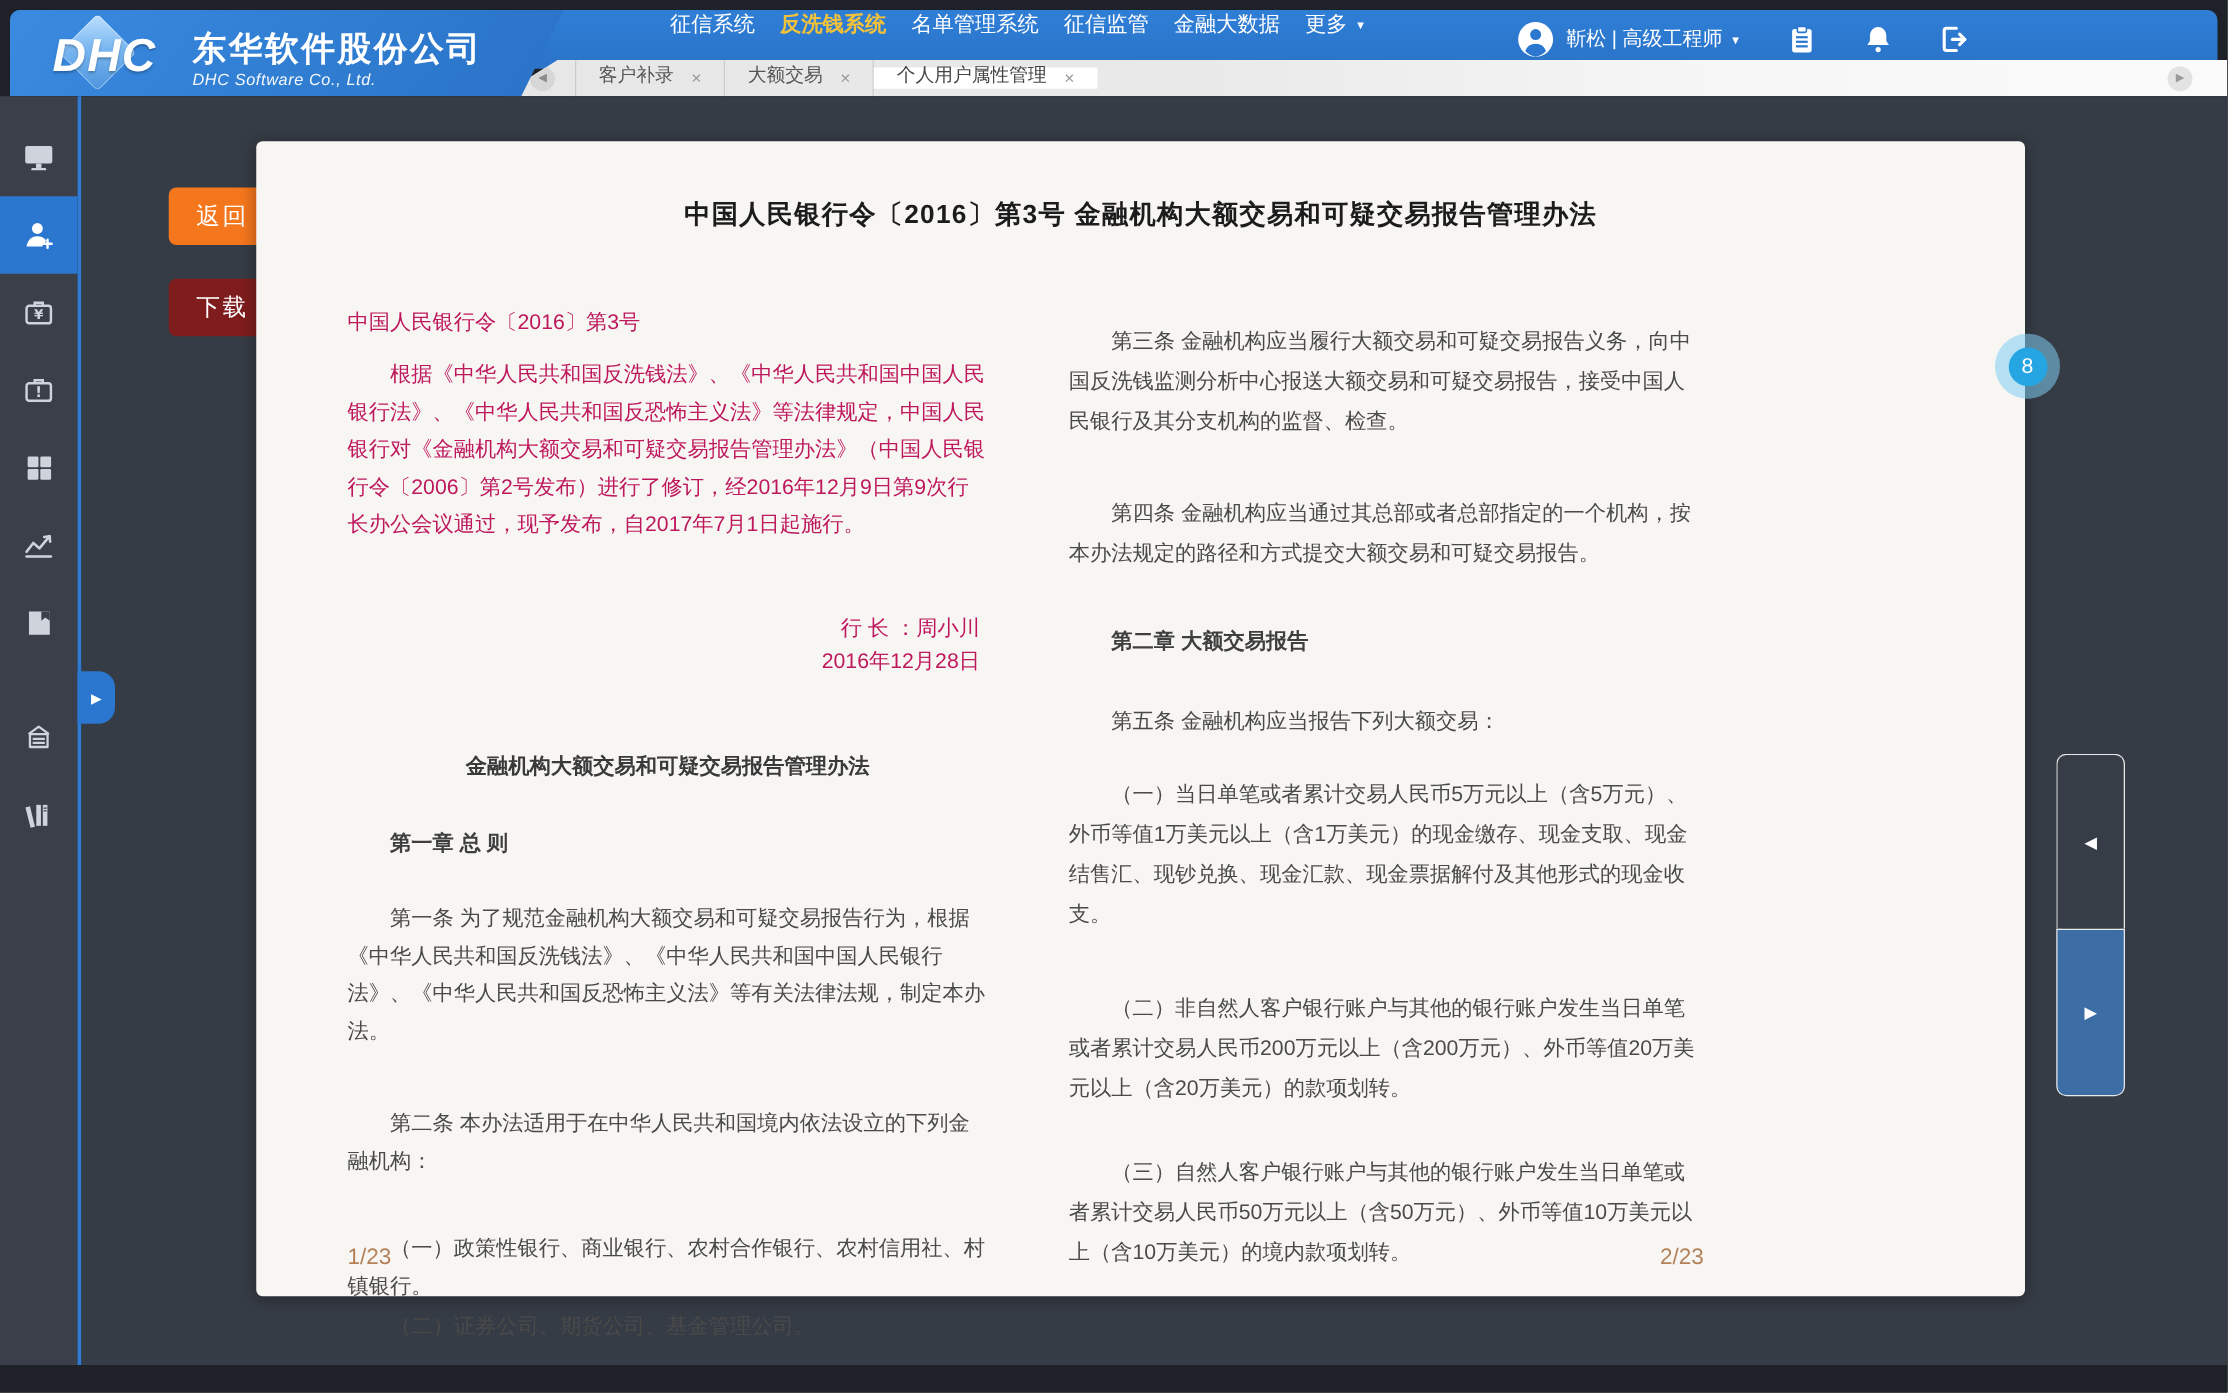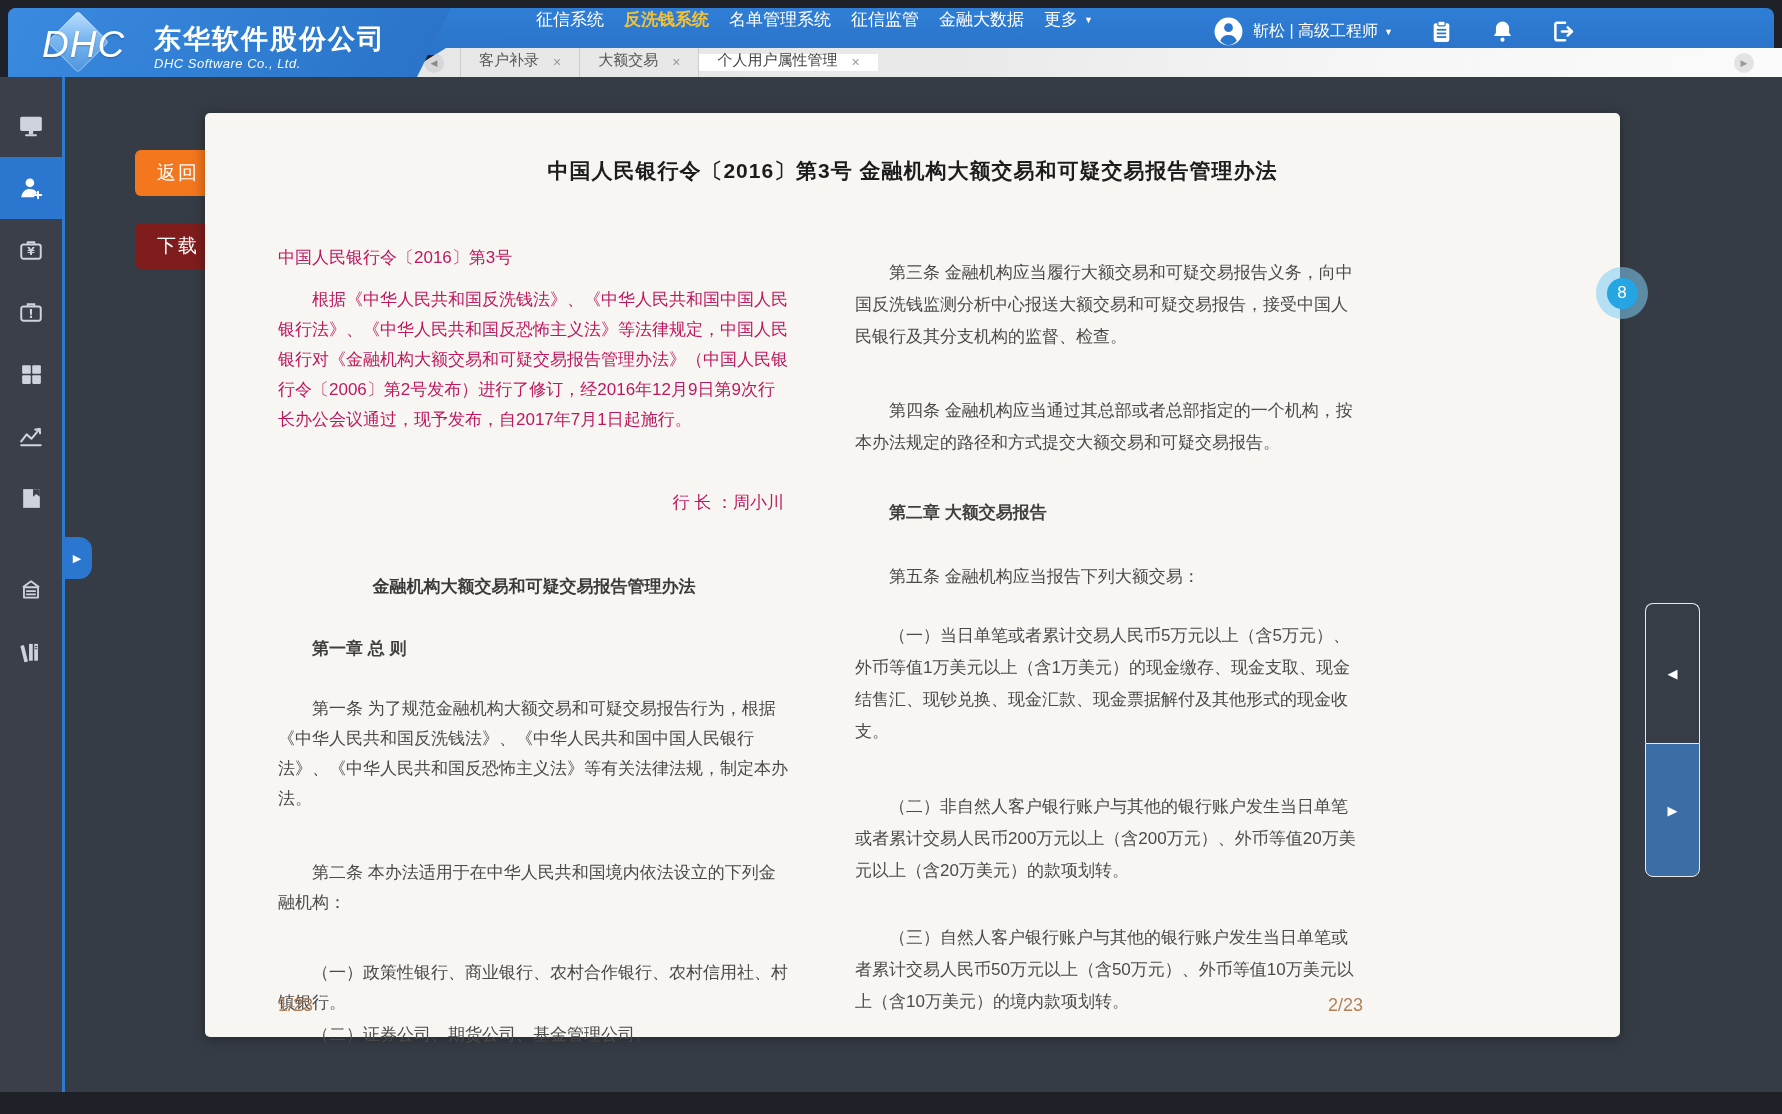--- a/index.html
+++ b/index.html
@@ -7,21 +7,21 @@
 
   
   .topbar{position:absolute;left:8px;top:8px;width:1766px;height:47px;
     background:linear-gradient(180deg,#2f7ed6,#2a73c9);border-radius:8px 8px 0 0;z-index:1;}
   .logo-block{position:absolute;left:8px;top:8px;width:443px;height:69px;z-index:3;
     background:linear-gradient(125deg,#3a8ae0 0%,#2d7ace 70%,#2a72c8 100%);
     border-radius:8px 0 0 0;clip-path:polygon(0 0,100% 0,calc(100% - 34px) 100%,0 100%);cursor:pointer;}
   .diamond{position:absolute;left:48px;top:12px;width:44px;height:44px;
     background:linear-gradient(135deg,#bfe0ff 0%,#79b7f0 45%,#4c93dd 100%);
     transform:rotate(45deg);border-radius:4px;box-shadow:0 0 0 1px rgba(255,255,255,.35) inset;}
-  .logo-abbr{position:absolute;left:34px;top:16px;font-size:37px;font-weight:normal;font-style:italic;
+  .logo-abbr{position:absolute;left:34px;top:16px;font-size:37px;font-weight:bold;font-style:italic;
     color:#fff;letter-spacing:1px;text-shadow:0 1px 2px rgba(0,0,0,.25);}
   .logo-co{position:absolute;left:146px;top:16px;color:#fff;}
   .logo-company{font-size:27px;font-weight:bold;letter-spacing:2px;line-height:30px;}
   .logo-sub{font-size:13px;font-style:italic;opacity:.95;margin-top:2px;letter-spacing:.5px;}
 
   .topnav{position:absolute;left:528px;top:0;height:47px;display:flex;align-items:flex-start;gap:20px;z-index:2;}
   .nav-item{color:#fff;font-size:17px;cursor:pointer;white-space:nowrap;}
   .nav-item.active{color:#f2c23a;font-weight:bold;}
   .nav-caret{font-size:9px;margin-left:6px;vertical-align:2px;}
 
@@ -267,20 +267,21 @@
     <button class="btn btn-download">下载</button>
 
     <div class="page">
       <div class="doc-title">中国人民银行令〔2016〕第3号 金融机构大额交易和可疑交易报告管理办法</div>
 
       <div class="col col-left">
         <p class="brown" style="margin:0 0 12px 0;">中国人民银行令〔2016〕第3号</p>
         <p class="brown ind" style="margin:0 0 55px 0;">根据《中华人民共和国反洗钱法》、《中华人民共和国中国人民银行法》、《中华人民共和国反恐怖主义法》等法律规定，中国人民银行对《金融机构大额交易和可疑交易报告管理办法》（中国人民银行令〔2006〕第2号发布）进行了修订，经2016年12月9日第9次行长办公会议通过，现予发布，自2017年7月1日起施行。</p>
         <div class="sig-wrap brown" style="margin:0 0 56px 0;">
           <div>行 长 ：周小川</div>
+          <div>2016年12月28日</div>
         </div>
         <p class="center" style="margin:0 0 32px 0;">金融机构大额交易和可疑交易报告管理办法</p>
         <p class="chapter ind" style="margin:0 0 30px 0;">第一章 总  则</p>
         <p class="ind" style="margin:0 0 44px 0;">第一条 为了规范金融机构大额交易和可疑交易报告行为，根据《中华人民共和国反洗钱法》、《中华人民共和国中国人民银行法》、《中华人民共和国反恐怖主义法》等有关法律法规，制定本办法。</p>
         <p class="ind" style="margin:0 0 40px 0;">第二条 本办法适用于在中华人民共和国境内依法设立的下列金融机构：</p>
         <p class="ind" style="margin:0 0 2px 0;">（一）政策性银行、商业银行、农村合作银行、农村信用社、村镇银行。</p>
         <p class="ind" style="margin:0;">（二）证券公司、期货公司、基金管理公司。</p>
       </div>
 
       <div class="col col-right">

